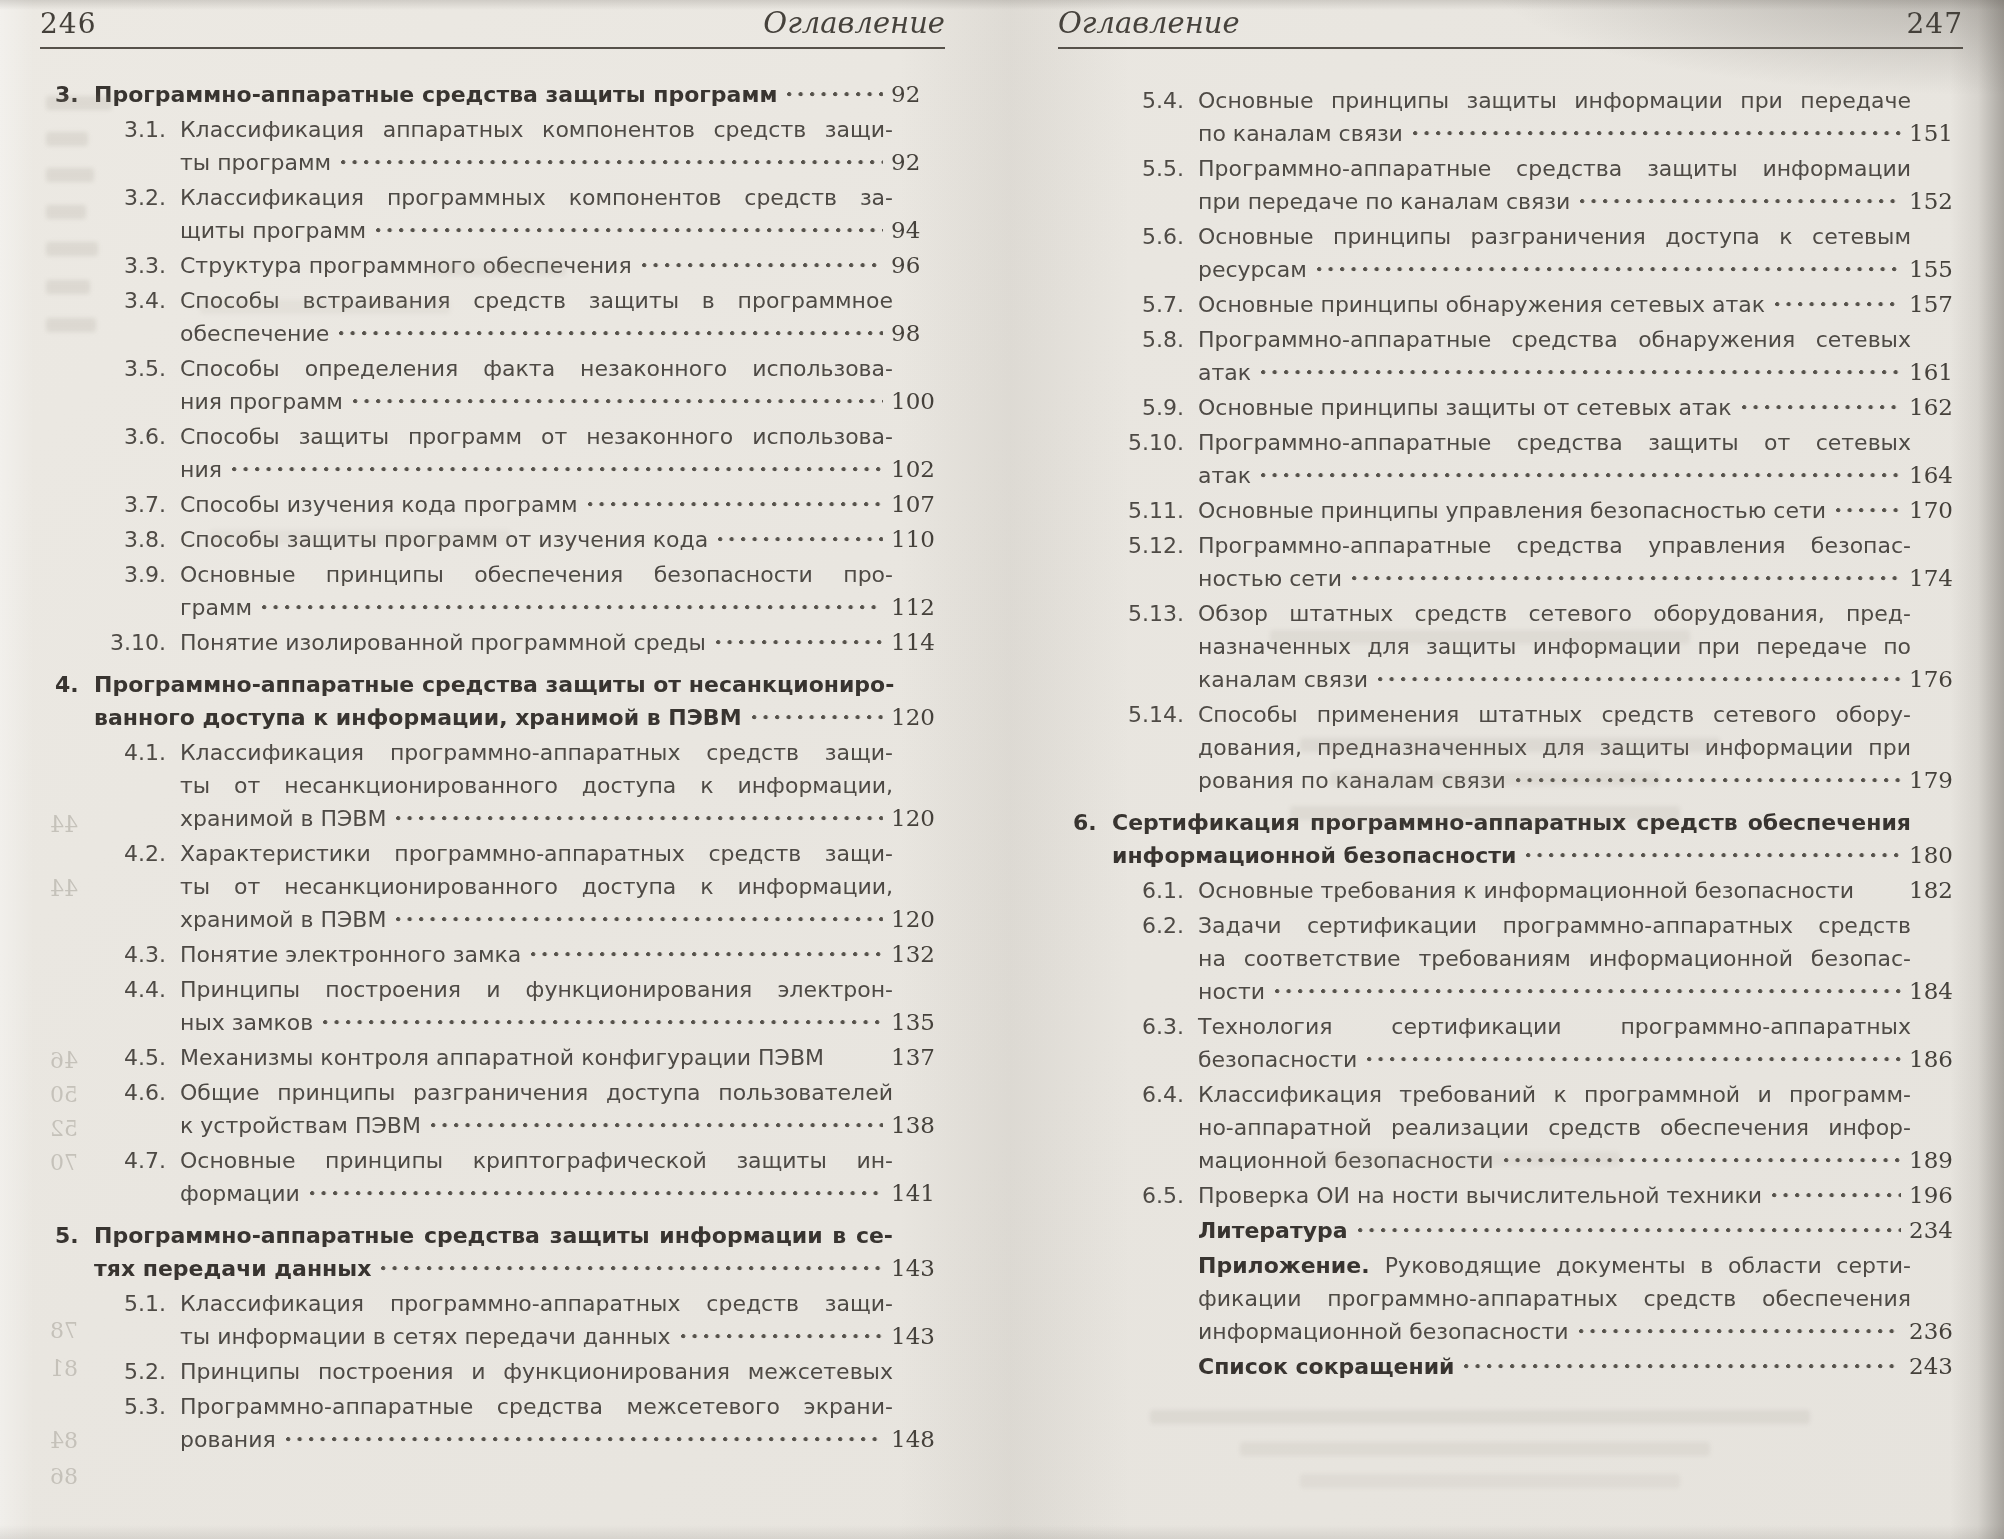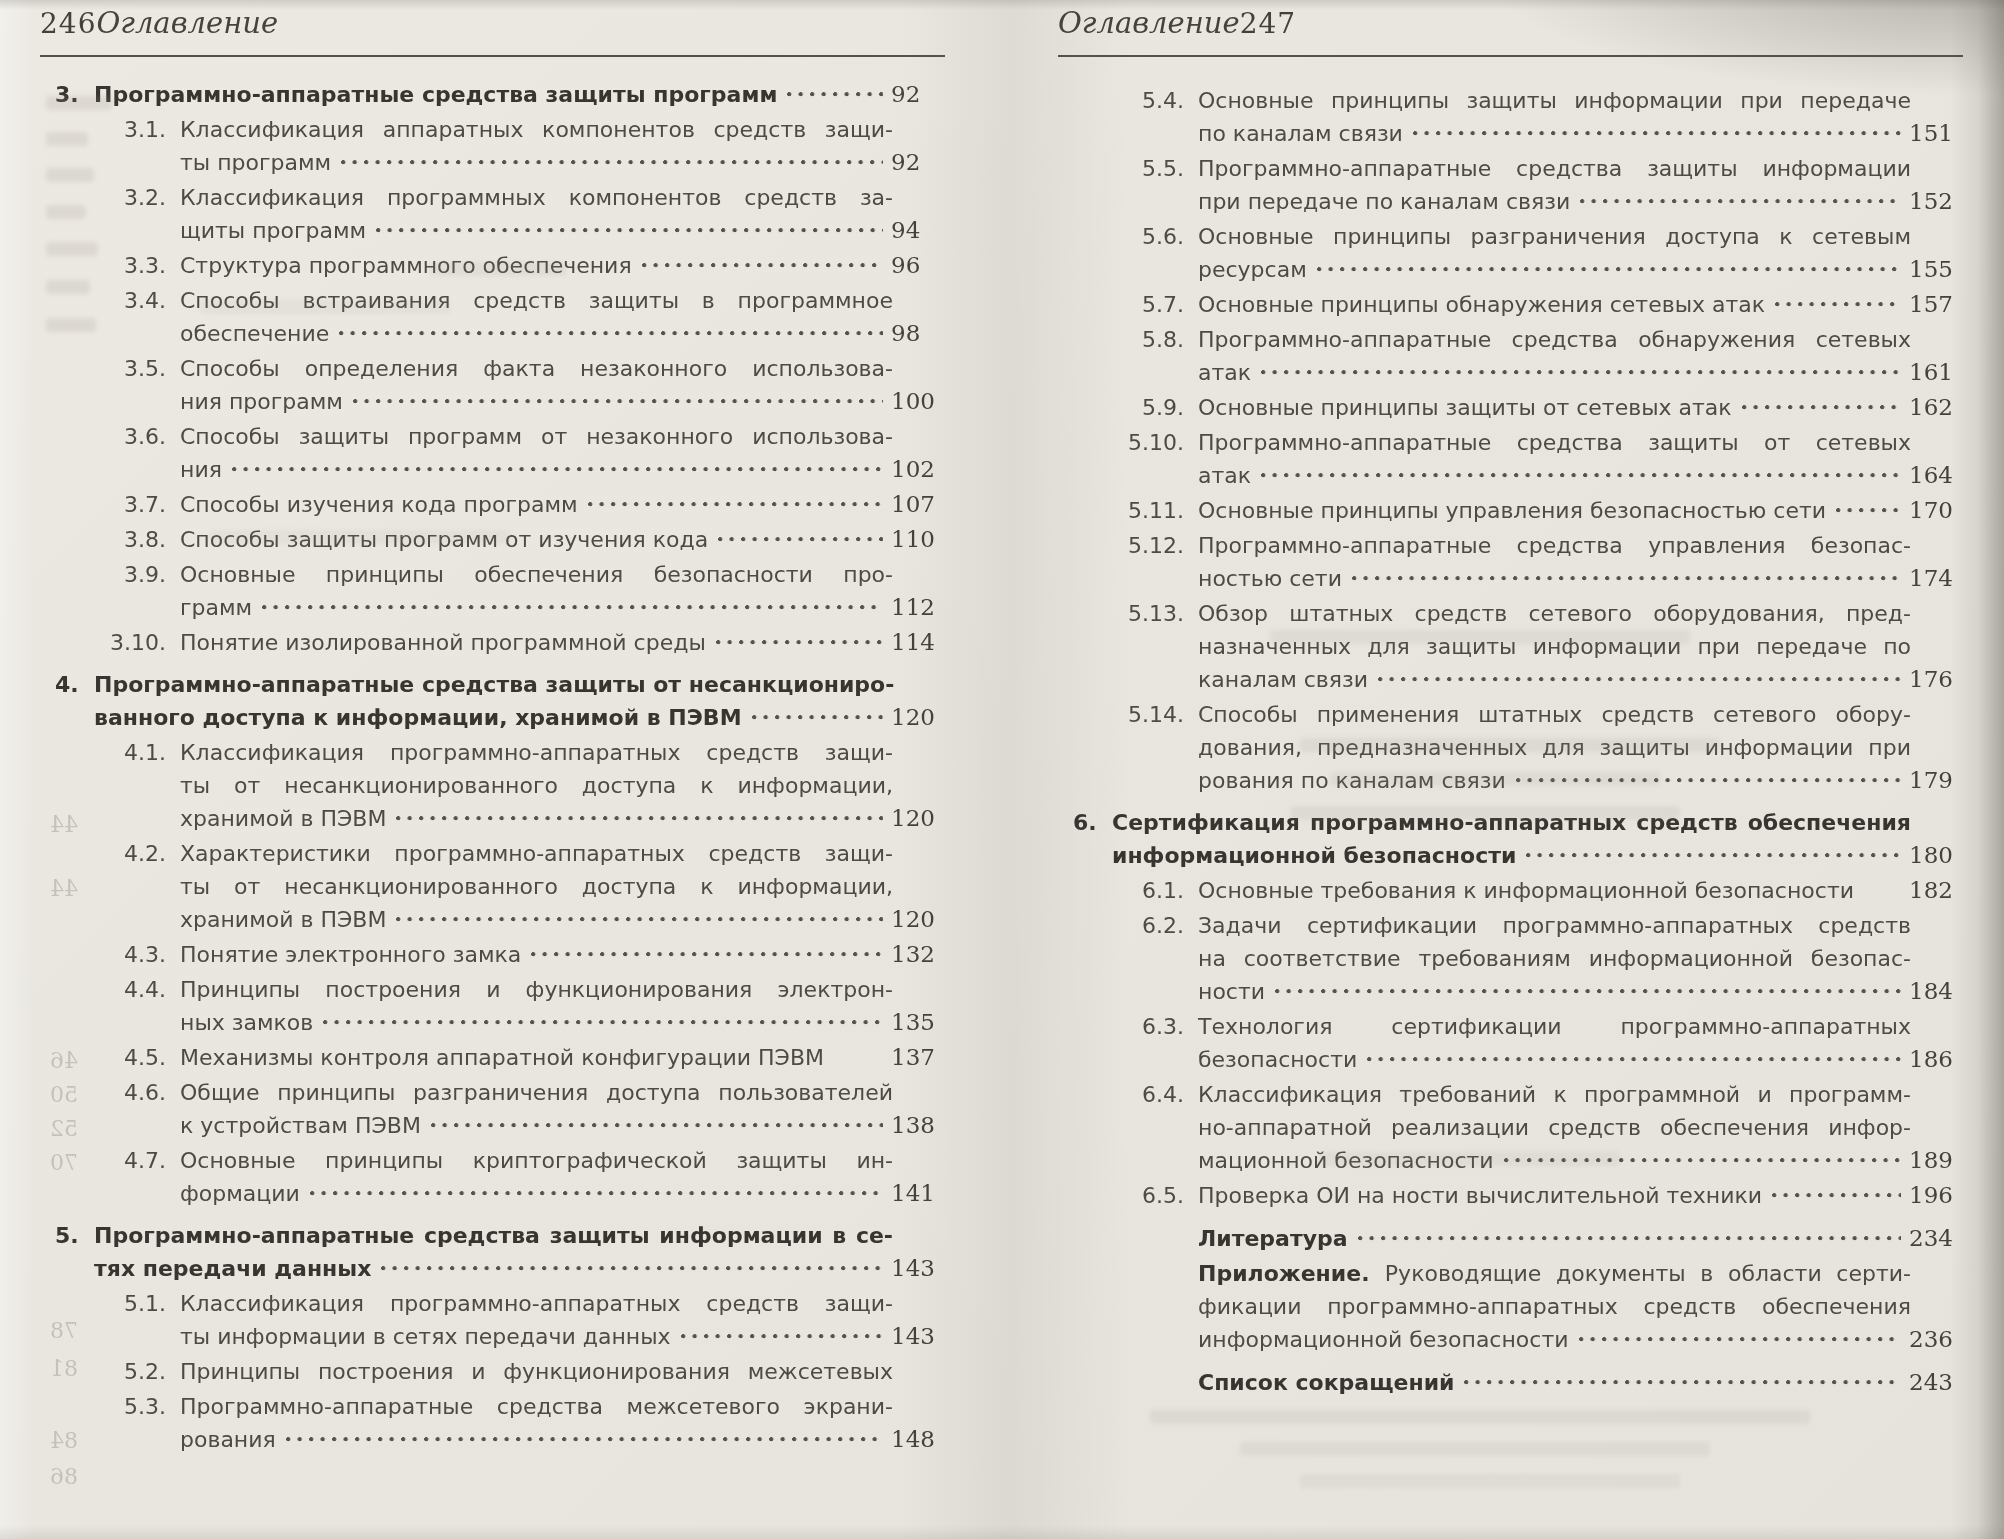--- a/index.html
+++ b/index.html
@@ -18,37 +18,37 @@
     color:#4e4a45;
   }
 
   .page { position:absolute; top:0; height:100%; width:905px; }
   .page.left  { left:40px;  }
   .page.right { left:1058px; }
 
   
   .head {
     position:absolute; top:6px; left:0; right:0;
-    display:flex; justify-content:flex-start; align-items:baseline;
-    border-bottom:2.4px solid #56514a; padding-bottom:15px;
+    display:flex; justify-content:space-between; align-items:baseline;
+    border-bottom:2.4px solid #56514a; padding-bottom:7px;
   }
   .pnum { font-family:"DejaVu Serif","Liberation Serif",serif; font-size:28px; color:#44403a; letter-spacing:1px; }
   .run  { font-family:"DejaVu Serif","Liberation Serif",serif; font-style:italic; font-size:29px; color:#46423c; }
 
   
   .content { position:absolute; left:0; right:0; font-size:22px; line-height:33px; }
   .page.left  .content { top:78px; }
   .page.right .content { top:84px; }
 
   .entry { position:relative; margin-top:2px; }
   .content > .entry:first-child { margin-top:0; }
   .entry.e1 { margin-top:9px; padding-left:54px; font-weight:700; color:#383430; }
   .entry.e2 { padding-left:140px; }
   .entry.e0 { padding-left:140px; }
-  .entry.btxt .txt { font-weight:700; color:#383430;margin-top:8px; }
+  .entry.btxt .txt { font-weight:700; color:#383430; }
   .entry .lead-b { font-weight:700; color:#383430; }
 
   .num { position:absolute; top:0; }
   .e1 .num { left:15px; }
   .e2 .num { left:0; width:126px; text-align:right; }
 
   .line.fill { text-align:justify; text-align-last:justify; margin-right:52px; }
   .line.last { display:flex; align-items:baseline; }
   .txt { white-space:nowrap; }
 

